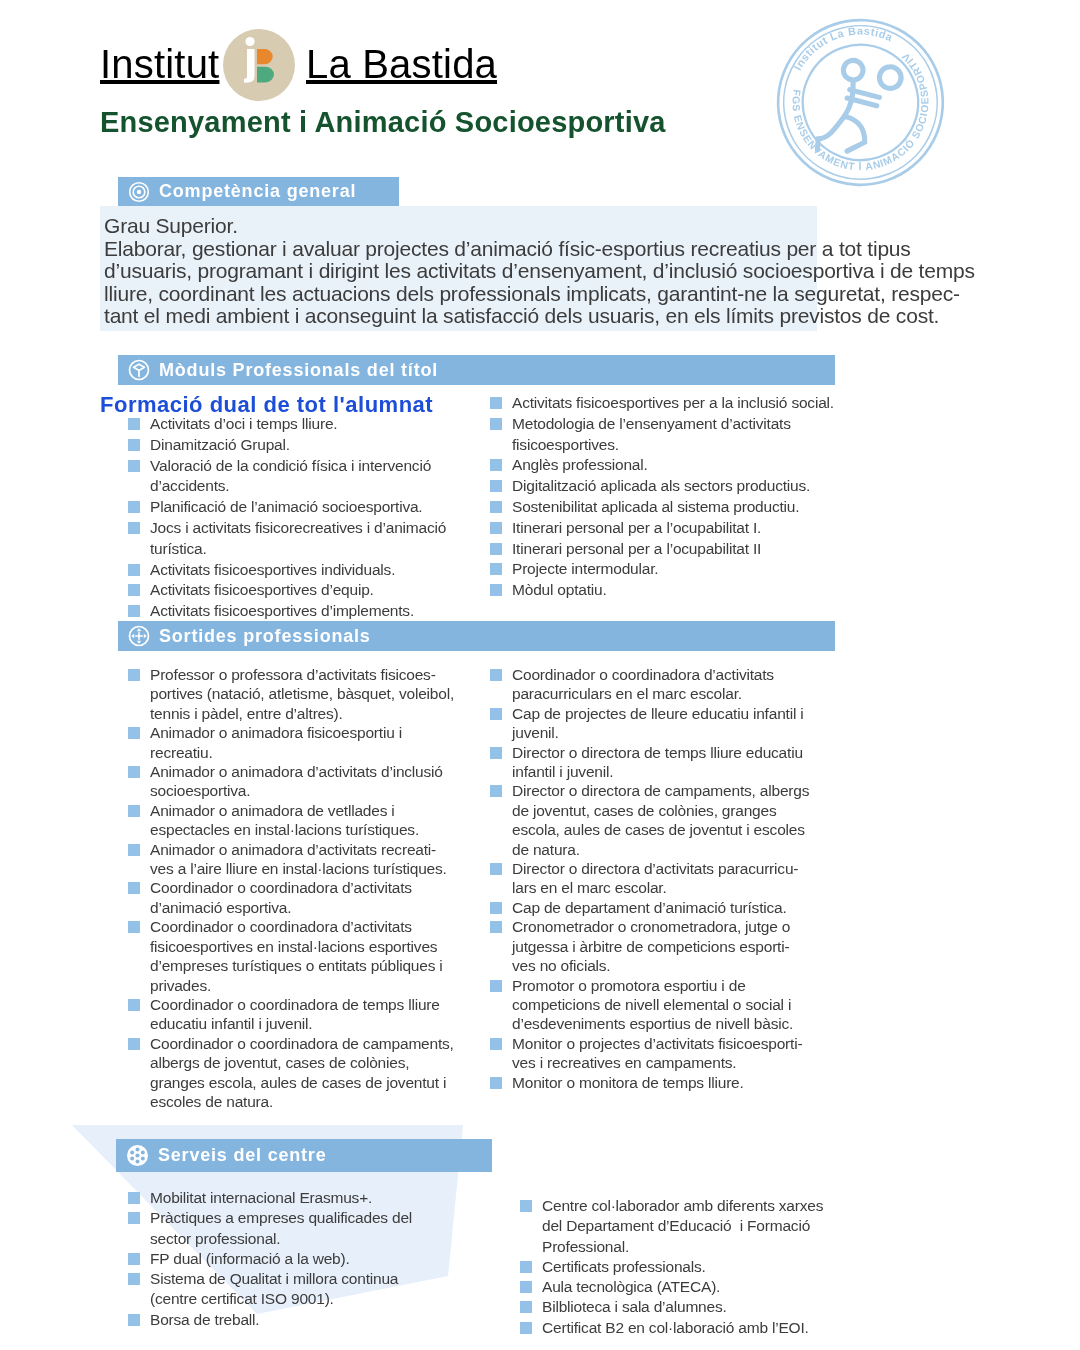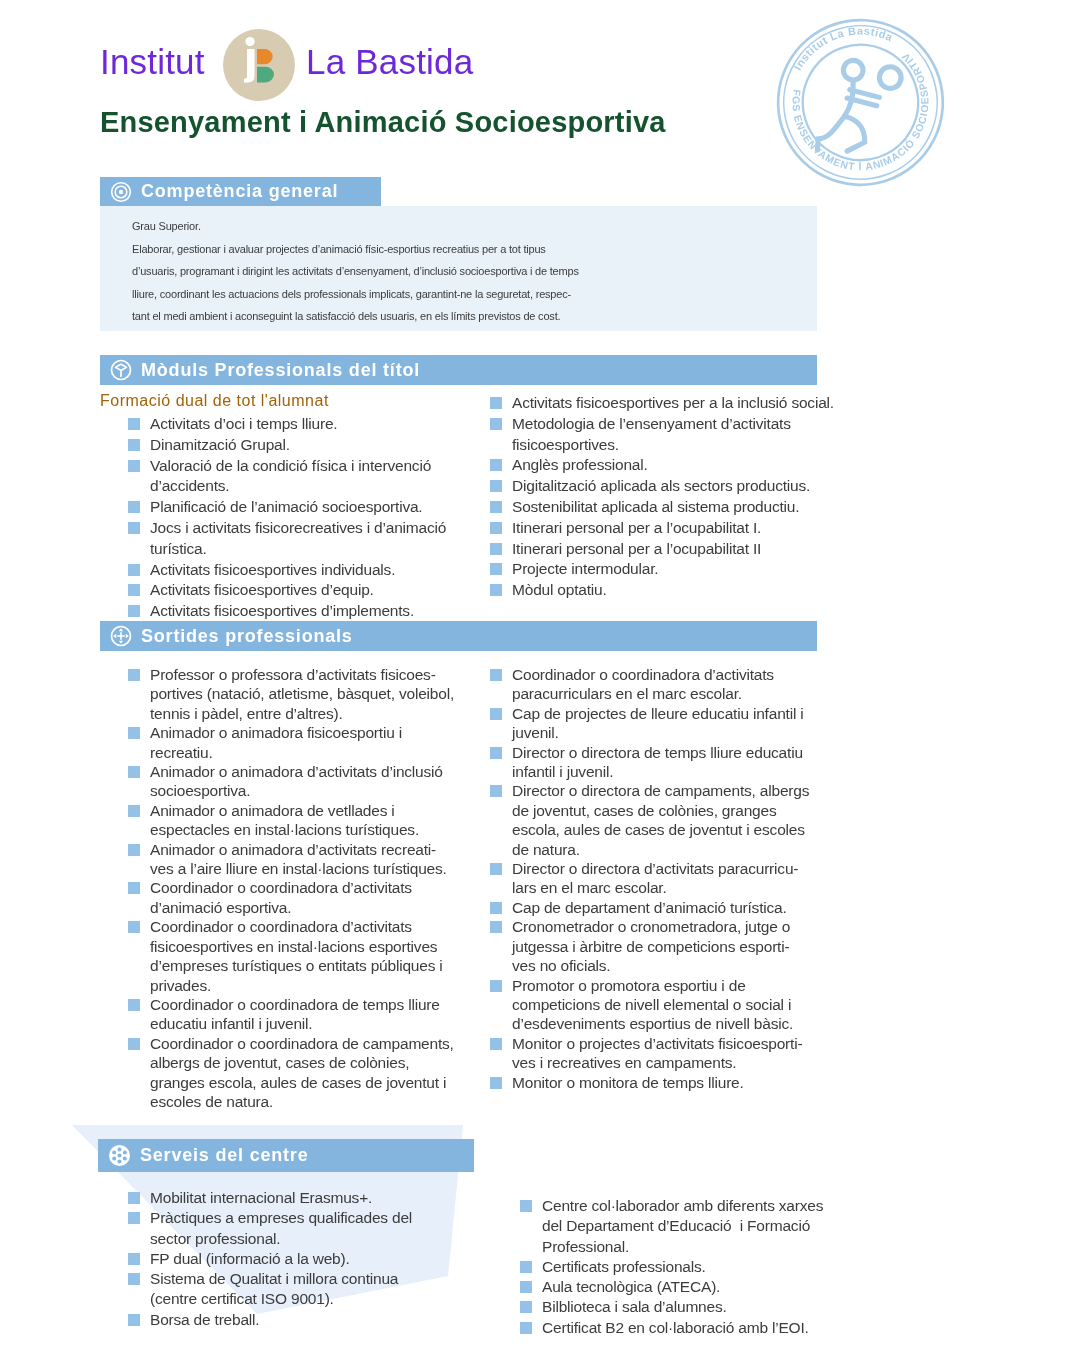--- a/index.html
+++ b/index.html
@@ -2,36 +2,36 @@
 <html><head>
 <meta charset="utf-8">
 <style>
   html,body{margin:0;padding:0;background:#fff;}
   .page{
     position:relative;width:1080px;height:1350px;background:#ffffff;overflow:hidden;
     font-family:"Liberation Sans",sans-serif;color:#3c3c3c;
   }
   .abs{position:absolute;}
   
-  .logo-word{font-size:35px;color:#6d28d9;letter-spacing:.2px;}
+  .logo-word{font-size:40px;color:#000000;letter-spacing:.2px;text-decoration:underline;}
   
   .prog-title{font-size:29px;font-weight:bold;color:#14532d;letter-spacing:.2px;}
   
   .bar{
     background:#84b5df;color:#ffffff;display:flex;align-items:center;
     font-weight:bold;font-size:18px;letter-spacing:.8px;padding-left:10px;gap:9px;
-    box-sizing:border-box;z-index:2;
+    box-sizing:border-box;z-index:2;margin-left:18px;
   }
   .bar svg{flex:0 0 auto;}
   
   .comp-box{
-    background:#e9f1f9;box-sizing:border-box;padding:9px 32px;
-    font-size:11px;line-height:22.5px;letter-spacing:-0.2px;white-space:pre;color:#3c3c3c;
+    background:#e9f1f9;box-sizing:border-box;padding:9px 4px;
+    font-size:21px;line-height:22.5px;letter-spacing:-0.2px;white-space:pre;color:#3c3c3c;
   }
-  .sub-heading{font-size:16px;font-weight:normal;color:#a16207;letter-spacing:.5px;}
+  .sub-heading{font-size:22px;font-weight:bold;color:#1d4ed8;letter-spacing:.5px;}
   
   .col{font-size:15.5px;letter-spacing:-0.2px;color:#3c3c3c;}
   .li{display:flex;align-items:flex-start;padding-left:28px;}
   .bullet{flex:0 0 12px;width:12px;height:12px;background:#93c1e7;margin:4px 10px 0 0;}
   .txt{white-space:pre;}
   .lh-moduls .li{line-height:20.8px;}
   .lh-sortides .li{line-height:19.4px;}
   .lh-serveis .li{line-height:20.3px;}
   
   .pale-shape{

